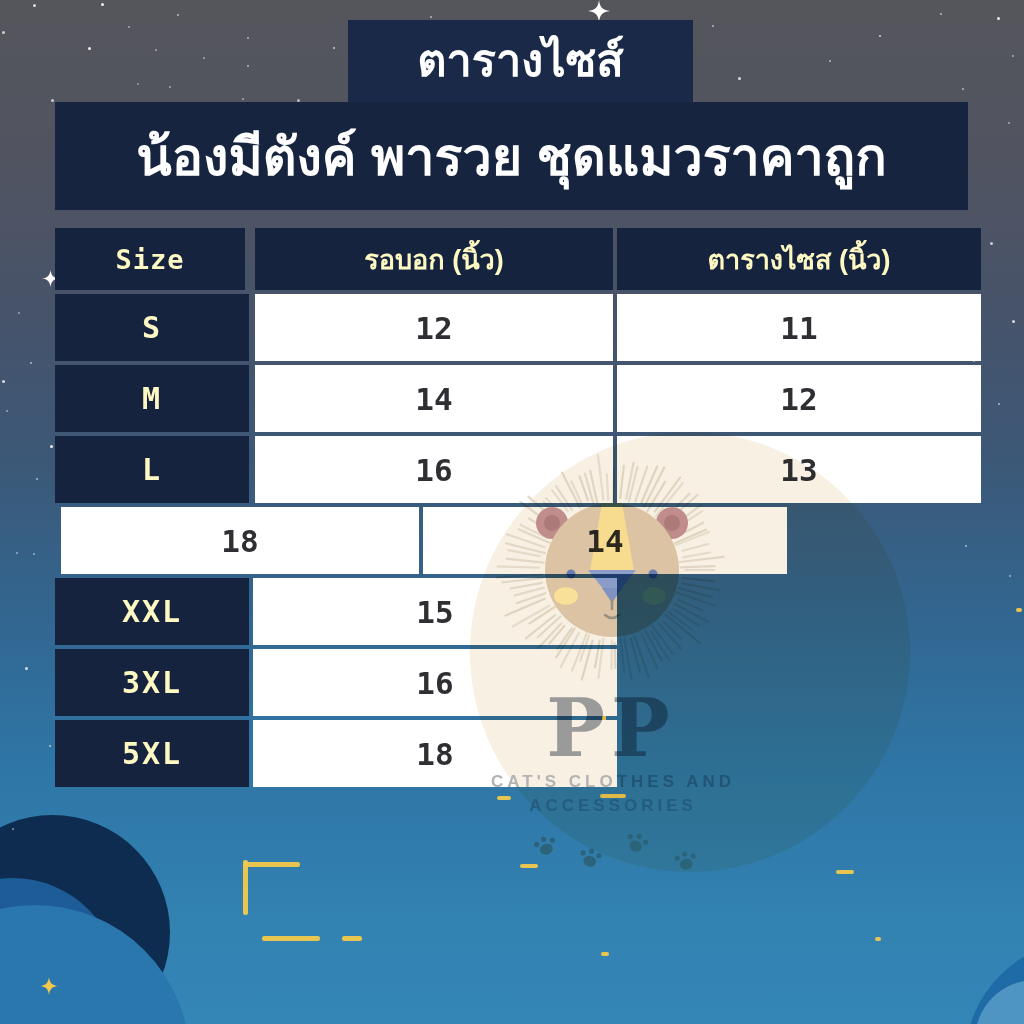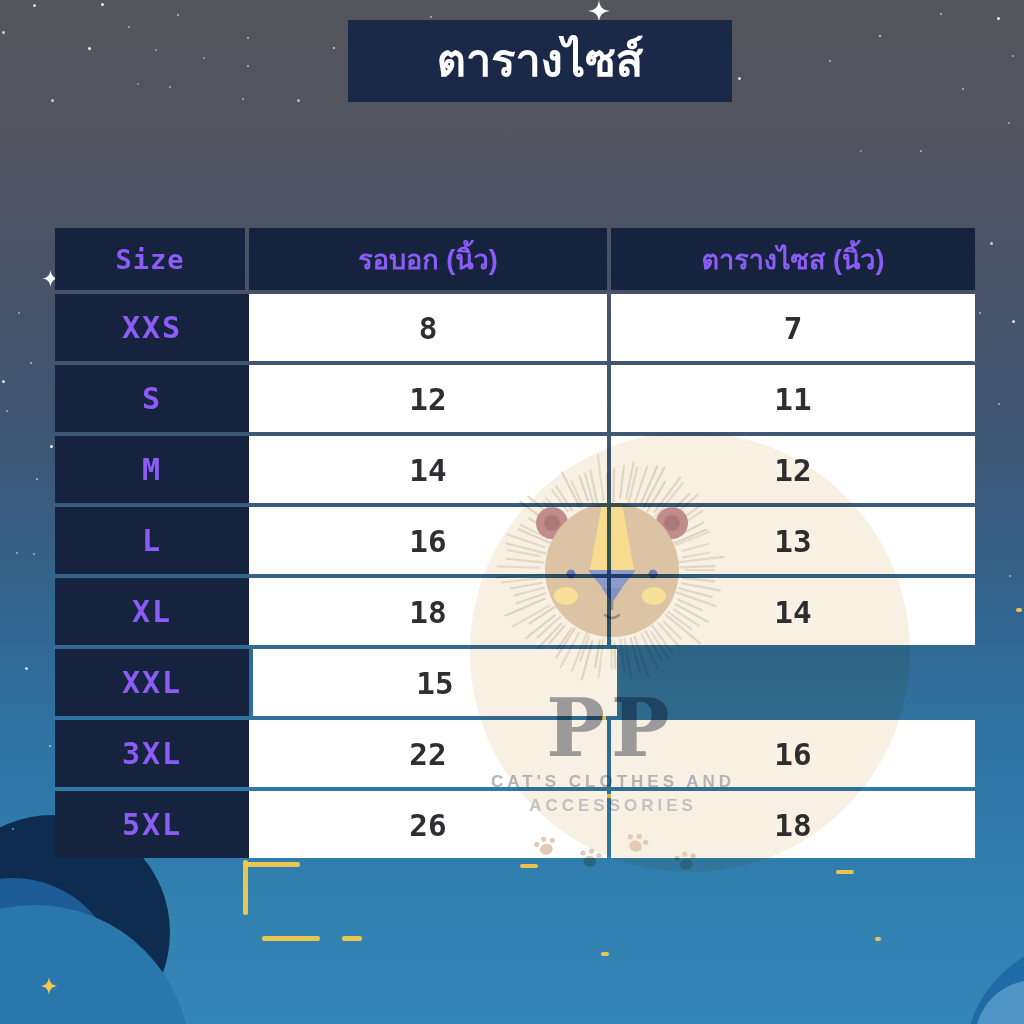--- a/index.html
+++ b/index.html
@@ -10,41 +10,41 @@
       #55565c 0%, #515460 15%, #47536a 30%, #3c5877 45%,
       #326690 60%, #2e76a6 75%, #3282b2 90%, #3486b6 100%);
   }
   
   .star{position:absolute;background:#fff;border-radius:50%;}
   .sparkle{position:absolute;}
   .ydash{position:absolute;background:#f2c94c;border-radius:2px;opacity:.95;}
   .cloud{position:absolute;border-radius:50%;}
   
   .title-box{
-    position:absolute;left:348px;top:20px;width:384px;height:82px;
+    position:absolute;left:348px;top:20px;width:345px;height:82px;
     background:#1a2947;display:flex;align-items:flex-end;justify-content:center;
     color:#fff;font-size:45px;font-weight:700;padding-bottom:6px;box-sizing:border-box;
   }
   .subtitle-box{
     position:absolute;left:55px;top:102px;width:913px;height:108px;
     background:#16243f;display:flex;align-items:center;justify-content:center;
     color:#fff;font-size:52px;font-weight:700;white-space:nowrap;
   }
   
   .size-table{position:absolute;left:55px;top:228px;width:920px;}
   .t-row{display:flex;margin-bottom:4px;height:67px;}
   .t-row.header{height:62px;}
   .t-row:last-child{margin-bottom:0;text-align:center;}
   .cell{display:flex;align-items:center;justify-content:center;box-sizing:border-box;}
   .gapcol{width:4px;flex:0 0 4px;}
-  .navy{background:#15233e;color:#8b5cf6;}
+  .navy{background:#15233e;color:#fef9c3;}
   .white{background:#ffffff;color:#2e2e33;}
   .col-size-h{width:190px;flex:0 0 190px;}
   .col-size{width:194px;flex:0 0 194px;}
-  .col-chest{width:358px;flex:0 0 358px;}
+  .col-chest{width:358px;flex:0 0 358px;margin-left:6px;}
   .col-len{width:364px;flex:0 0 364px;}
   .hdr-lat{font-family:"DejaVu Sans Mono","Liberation Mono",monospace;font-size:27px;font-weight:700;letter-spacing:1px;}
   .hdr-thai{font-size:27px;font-weight:700;}
   .lbl{font-family:"DejaVu Sans Mono","Liberation Mono",monospace;font-size:30px;font-weight:700;letter-spacing:2px;}
   .num{font-family:"DejaVu Sans Mono","Liberation Mono",monospace;font-size:31px;font-weight:700;}
   
   .watermark{position:absolute;left:0;top:0;width:1024px;height:1024px;mix-blend-mode:multiply;pointer-events:none;}
   .wm-circle{position:absolute;left:470px;top:432px;width:440px;height:440px;border-radius:50%;background:#f7f0e3;}
   .wm-lion{position:absolute;left:492px;top:450px;}
   .wm-pp{
@@ -135,74 +135,68 @@
       <div class="ydash" style="left: 497px; top: 796px; width: 14px; height: 4px;"></div>
       <div class="ydash" style="left: 602px; top: 700px; width: 4px; height: 24px;"></div>
       <div class="ydash" style="left: 601px; top: 952px; width: 8px; height: 4px;"></div>
       <div class="ydash" style="left: 875px; top: 937px; width: 6px; height: 4px;"></div>
       <div class="ydash" style="left: 1016px; top: 608px; width: 6px; height: 4px;"></div>
     </div>
 
   <div class="title-box">
     <span>ตารางไซส์</span>
   </div>
+  <div class="subtitle-box">
+    <span>น้องมีตังค์ พารวย ชุดแมวราคาถูก</span>
+  </div>
 
   <div class="size-table">
     <div class="t-row header">
       <div class="cell navy col-size-h hdr-lat">Size</div>
       <div class="gapcol"></div>
       <div class="cell navy col-chest hdr-thai">รอบอก (นิ้ว)</div>
       <div class="gapcol"></div>
       <div class="cell navy col-len hdr-thai">ตารางไซส (นิ้ว)</div>
     </div>
     <div id="table-body">
         <div class="t-row">
-          <div class="cell navy col-size lbl">XXS</div>
-          <div class="cell white col-chest num">8</div>
-          <div class="gapcol"></div>
-          <div class="cell white col-len num">7</div>
-        </div>
-        <div class="t-row">
           <div class="cell navy col-size lbl">S</div>
           <div class="cell white col-chest num">12</div>
           <div class="gapcol"></div>
           <div class="cell white col-len num">11</div>
         </div>
         <div class="t-row">
           <div class="cell navy col-size lbl">M</div>
           <div class="cell white col-chest num">14</div>
           <div class="gapcol"></div>
           <div class="cell white col-len num">12</div>
         </div>
         <div class="t-row">
           <div class="cell navy col-size lbl">L</div>
           <div class="cell white col-chest num">16</div>
           <div class="gapcol"></div>
           <div class="cell white col-len num">13</div>
         </div>
         <div class="t-row">
-          <div class="cell navy col-size lbl">XL</div>
           <div class="cell white col-chest num">18</div>
           <div class="gapcol"></div>
           <div class="cell white col-len num">14</div>
         </div>
         <div class="t-row">
           <div class="cell navy col-size lbl">XXL</div>
           <div class="gapcol"></div>
           <div class="cell white col-len num">15</div>
         </div>
         <div class="t-row">
           <div class="cell navy col-size lbl">3XL</div>
-          <div class="cell white col-chest num">22</div>
           <div class="gapcol"></div>
           <div class="cell white col-len num">16</div>
         </div>
         <div class="t-row">
           <div class="cell navy col-size lbl">5XL</div>
-          <div class="cell white col-chest num">26</div>
           <div class="gapcol"></div>
           <div class="cell white col-len num">18</div>
         </div>
       </div>
   </div>
 
   <div class="watermark">
     <div class="wm-circle"></div>
     <svg class="wm-lion" width="240" height="240" viewBox="-120 -120 240 240">
       <g id="mane">

